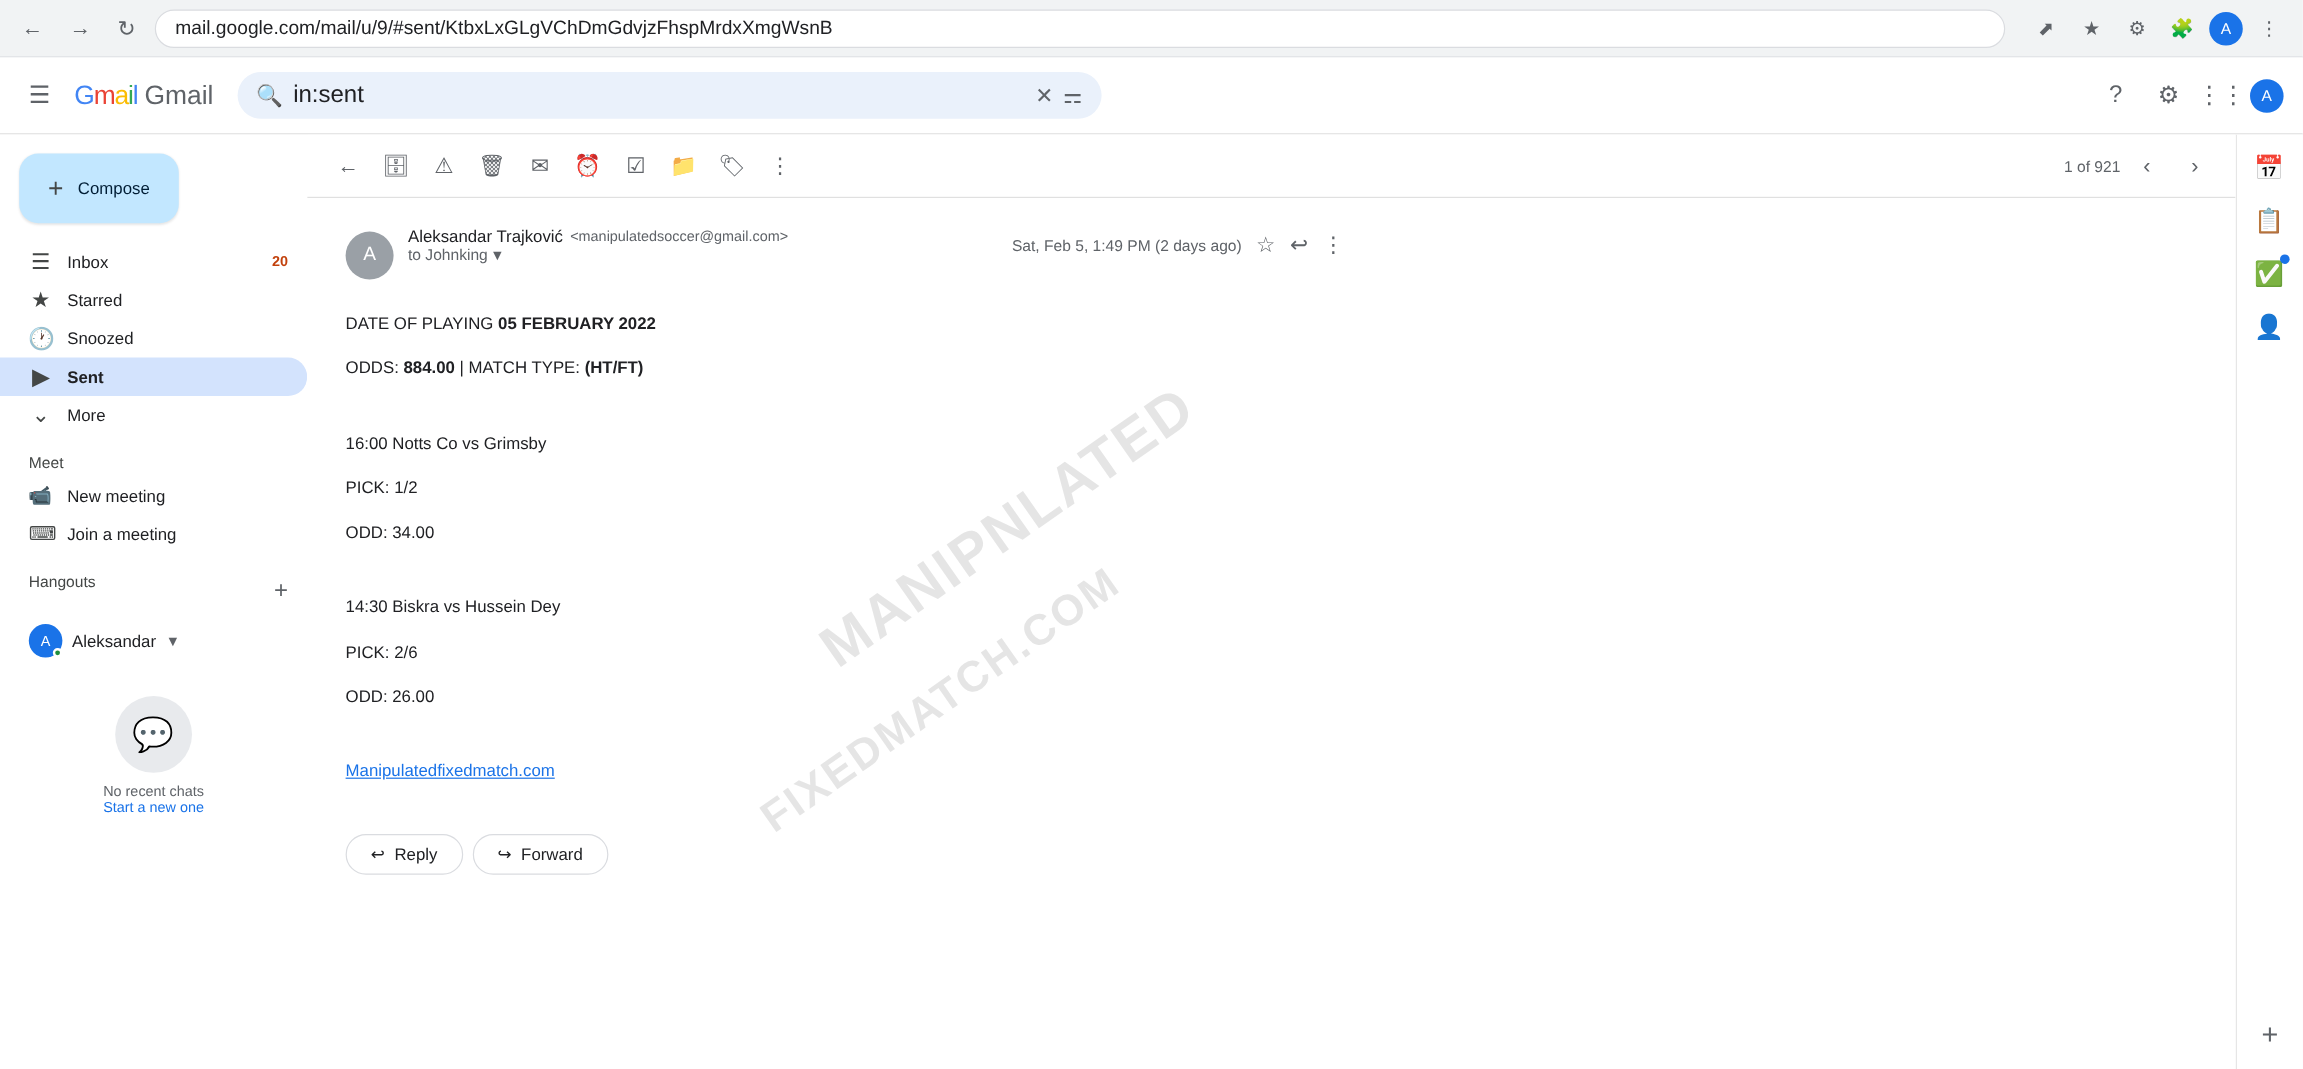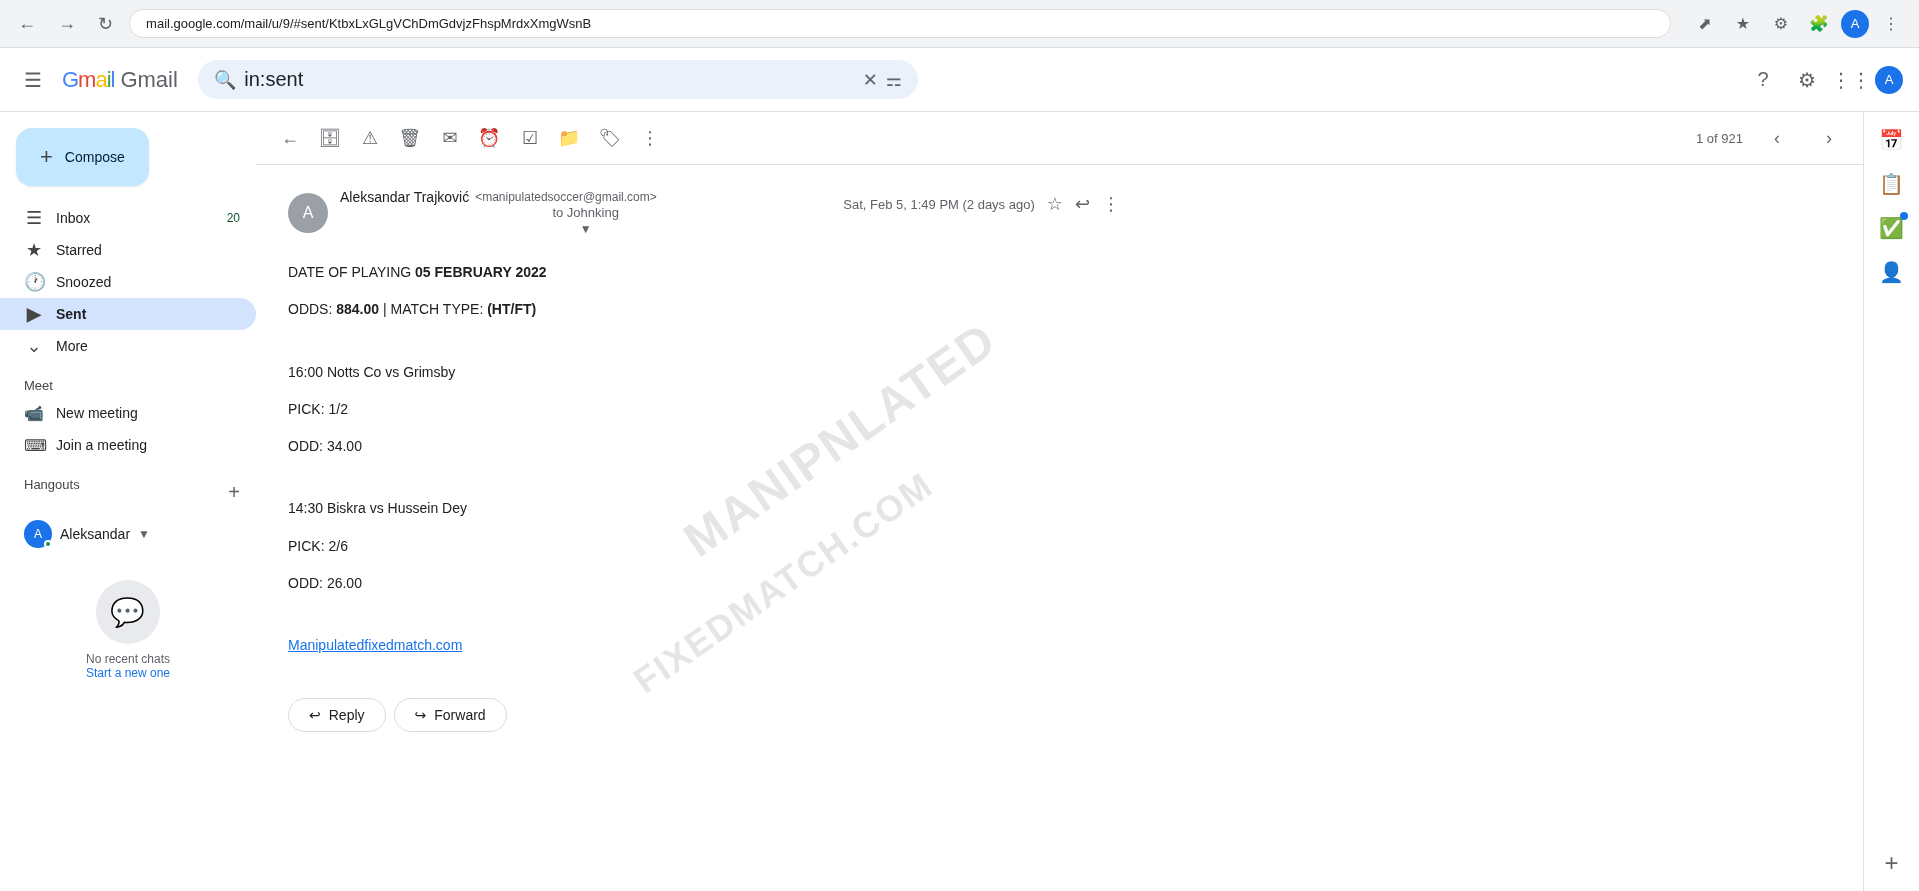--- a/index.html
+++ b/index.html
@@ -8,21 +8,21 @@
     
     .browser-bar {
       display: flex; align-items: center; background: #f1f3f4; padding: 8px 12px; gap: 10px;
       border-bottom: 1px solid #dadce0; height: 48px;
     }
     .browser-nav-btn { background: none; border: none; cursor: pointer; color: #5f6368; font-size: 18px; padding: 4px 6px; border-radius: 50%; }
     .address-bar {
       flex: 1; background: white; border: 1px solid #dadce0; border-radius: 20px;
       padding: 6px 16px; font-size: 13px; color: #202124; display: flex; align-items: center;
     }
-    .address-text { flex: 1; font-size: 13px; color: #202124; }
+    .address-text { flex: 1; font-size: 16px; color: #202124; }
     .browser-right-icons { display: flex; align-items: center; gap: 6px; margin-left: 8px; }
     .browser-icon-btn { background: none; border: none; cursor: pointer; color: #5f6368; font-size: 16px; padding: 4px; border-radius: 50%; width: 32px; height: 32px; display: flex; align-items: center; justify-content: center; }
     .profile-circle { width: 28px; height: 28px; background: #1a73e8; border-radius: 50%; color: white; display: flex; align-items: center; justify-content: center; font-size: 13px; font-weight: 500; }
 
     
     .gmail-app { display: flex; flex-direction: column; height: calc(891px - 48px); background: white; }
 
     
     .gmail-header {
       display: flex; align-items: center; padding: 8px 16px; background: white; border-bottom: 1px solid #e0e0e0;
@@ -66,21 +66,21 @@
     .compose-plus { font-size: 22px; color: #444746; }
 
     .nav-item {
       display: flex; align-items: center; padding: 4px 16px 4px 24px; height: 32px;
       cursor: pointer; border-radius: 0 16px 16px 0; gap: 12px;
       font-size: 14px; color: #202124; position: relative;
     }
     .nav-item.active { background: #d3e3fd; font-weight: 600; }
     .nav-icon { font-size: 18px; color: #444746; width: 20px; text-align: center; }
     .nav-label { flex: 1; }
-    .nav-badge { font-size: 12px; font-weight: 400; color: #14532d; margin-left: auto; }
+    .nav-badge { font-size: 12px; font-weight: 700; color: #c2410c; margin-left: auto; }
 
     .sidebar-section { font-size: 13px; color: #444746; padding: 8px 16px 4px 24px; font-weight: 500; margin-top: 8px; }
 
     .meet-item {
       display: flex; align-items: center; padding: 4px 16px 4px 24px; height: 32px;
       cursor: pointer; gap: 12px; font-size: 14px; color: #202124;
     }
     .meet-icon { font-size: 16px; width: 20px; text-align: center; color: #444746; }
 
     .hangouts-section { padding: 8px 16px 4px 24px; margin-top: 8px; }
@@ -100,32 +100,32 @@
     
     .email-area { flex: 1; overflow-y: auto; background: white; }
 
     
     .email-toolbar {
       display: flex; align-items: center; padding: 8px 16px; border-bottom: 1px solid #e0e0e0;
       gap: 4px; position: sticky; top: 0; background: white; z-index: 10;
     }
     .toolbar-btn { background: none; border: none; cursor: pointer; color: #5f6368; font-size: 18px; padding: 8px; border-radius: 50%; width: 36px; height: 36px; display: flex; align-items: center; justify-content: center; }
     .toolbar-spacer { flex: 1; }
-    .pagination { display: flex; align-items: center; gap: 16px; font-size: 13px; color: #5f6368; }
+    .pagination { display: flex; align-items: center; gap: 4px; font-size: 13px; color: #5f6368; }
 
     
     .email-content { padding: 24px 32px; max-width: 900px; }
     .email-subject { font-size: 24px; font-weight: 400; color: #202124; margin-bottom: 24px; }
 
     .email-meta { display: flex; align-items: flex-start; gap: 12px; margin-bottom: 24px; }
     .sender-avatar { width: 40px; height: 40px; border-radius: 50%; background: #9aa0a6; display: flex; align-items: center; justify-content: center; font-size: 16px; color: white; flex-shrink: 0; margin-top: 4px; }
     .sender-info { flex: 1; }
     .sender-name { font-size: 14px; font-weight: 500; color: #202124; }
     .sender-email { font-size: 12px; color: #5f6368; }
-    .to-info { font-size: 13px; color: #5f6368; display: flex; align-items: center; gap: 2px; cursor: pointer; flex-direction: column; }
+    .to-info { font-size: 13px; color: #5f6368; display: flex; align-items: center; gap: 2px; cursor: pointer; }
     .to-dropdown { font-size: 12px; }
     .email-date { font-size: 13px; color: #5f6368; display: flex; align-items: center; gap: 8px; margin-left: auto; flex-shrink: 0; }
     .email-actions { display: flex; align-items: center; gap: 4px; }
     .email-action-btn { background: none; border: none; cursor: pointer; color: #5f6368; font-size: 18px; padding: 4px; border-radius: 50%; }
 
     .email-body { font-size: 14px; line-height: 1.8; color: #202124; }
     .email-body p { margin-bottom: 12px; }
     .email-body .bold { font-weight: 700; }
     .email-link { color: #1a73e8; text-decoration: underline; cursor: pointer; margin-top: 21px; }
 

